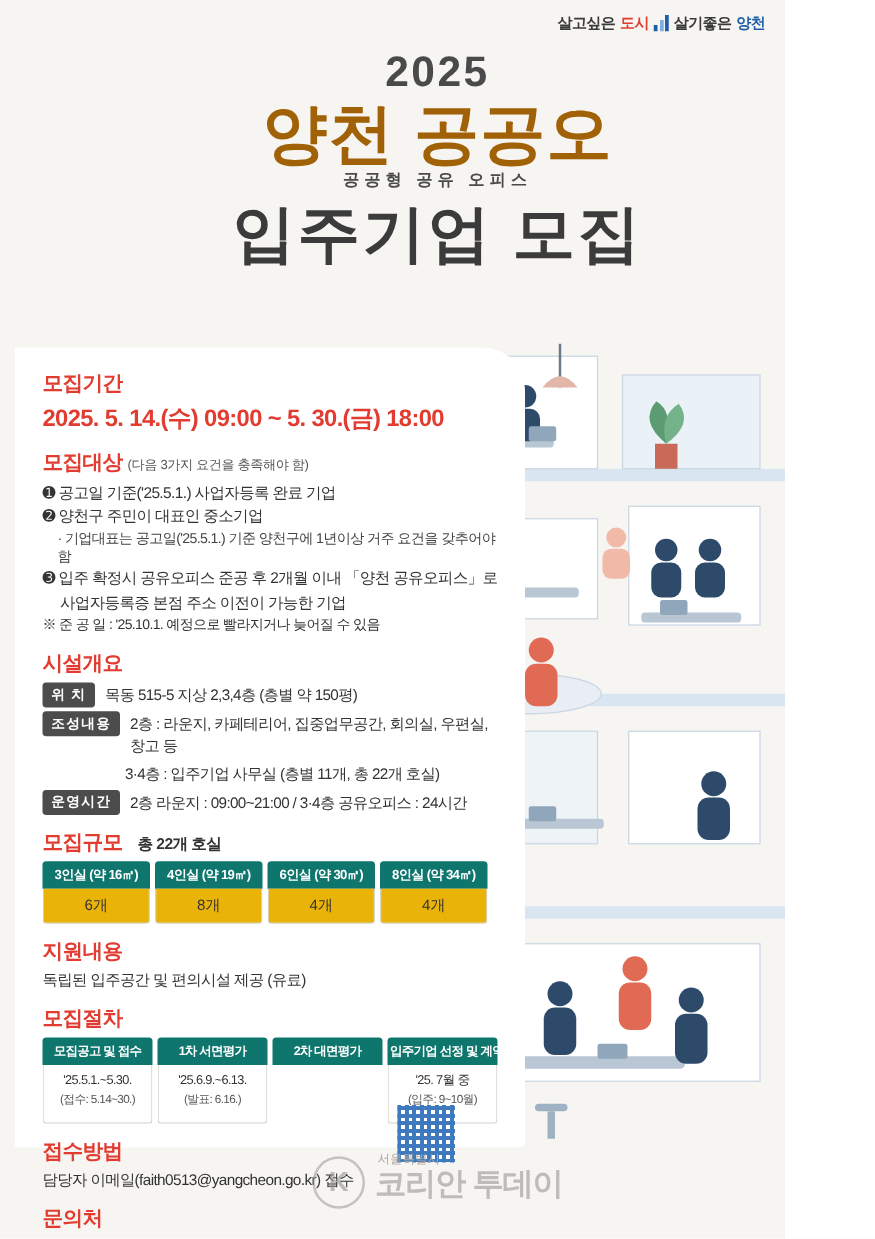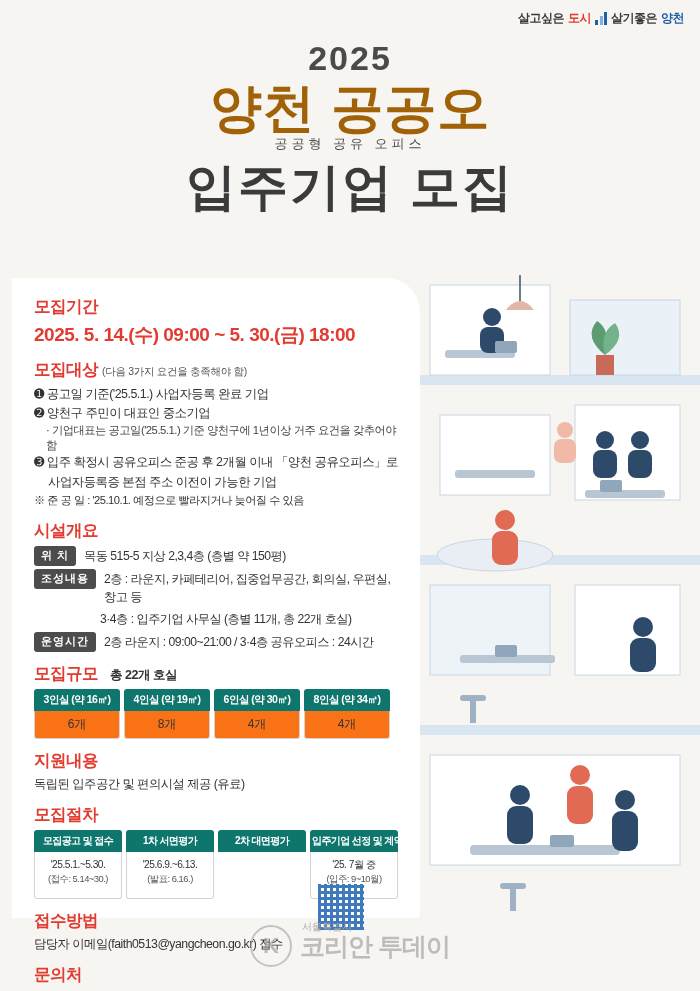--- a/index.html
+++ b/index.html
@@ -6,21 +6,21 @@
   html, body { margin:0; padding:0; }
   body {
     width:700px; height:991px;
     font-family:"Liberation Sans", sans-serif;
     background:#ffffff;
     position:relative;
     overflow:hidden;
   }
   .poster {
     position:relative;
-    width:700px; height:991px;
+    width:628px; height:991px;
     background:#f7f5f1;
   }
   
   .brand {
     position:absolute; top:10px; right:16px;
     display:flex; align-items:center; gap:4px;
     font-size:12px; font-weight:bold; color:#3a3a3a;
     letter-spacing:-0.5px;
   }
   .brand .red { color:#e23b30; }
@@ -38,21 +38,21 @@
   }
   .t-year {
     font-size:34px; font-weight:bold; color:#4a4a4a; letter-spacing:2px;
     line-height:1.1;
   }
   .t-main1 {
     font-size:52px; font-weight:bold; color:#a16207; letter-spacing:1px;
     line-height:1.15; margin-top:2px;
   }
   .t-sub {
-    font-size:13px; font-weight:normal; color:#4a4a4a; letter-spacing:4px;
+    font-size:13px; font-weight:bold; color:#4a4a4a; letter-spacing:4px;
     margin-top:-4px;
   }
   .t-main2 {
     font-size:50px; font-weight:bold; color:#3b3b3b; letter-spacing:2px;
     line-height:1.2; margin-top:4px;
   }
 
   
   .card {
     position:absolute; left:12px; top:278px;
@@ -90,21 +90,21 @@
   .scale-total { font-size:12.5px; color:#333; font-weight:bold; margin-bottom:5px; letter-spacing:-0.5px;}
   .scale-table { display:flex; gap:4px; }
   .scale-col { width:86px; }
   .scale-head {
     background:#0f766e; color:#fff; font-size:10.5px; font-weight:bold;
     text-align:center; padding:4px 2px; border-radius:3px 3px 0 0;
     letter-spacing:-0.5px;
   }
   .scale-cell {
     border:1px solid #d8d4cd; border-top:none;
-    background:#f97316; text-align:center; font-size:12px; color:#333;
+    background:#eab308; text-align:center; font-size:12px; color:#333;
     padding:5px 2px; border-radius:0 0 3px 3px;
   }
 
   
   .proc { display:flex; gap:4px; }
   .proc-col { width:88px; }
   .proc-head {
     background:#0f766e; color:#fff; font-size:10px; font-weight:bold;
     text-align:center; padding:4px 2px; border-radius:3px 3px 0 0;
     letter-spacing:-0.6px; white-space:nowrap;

